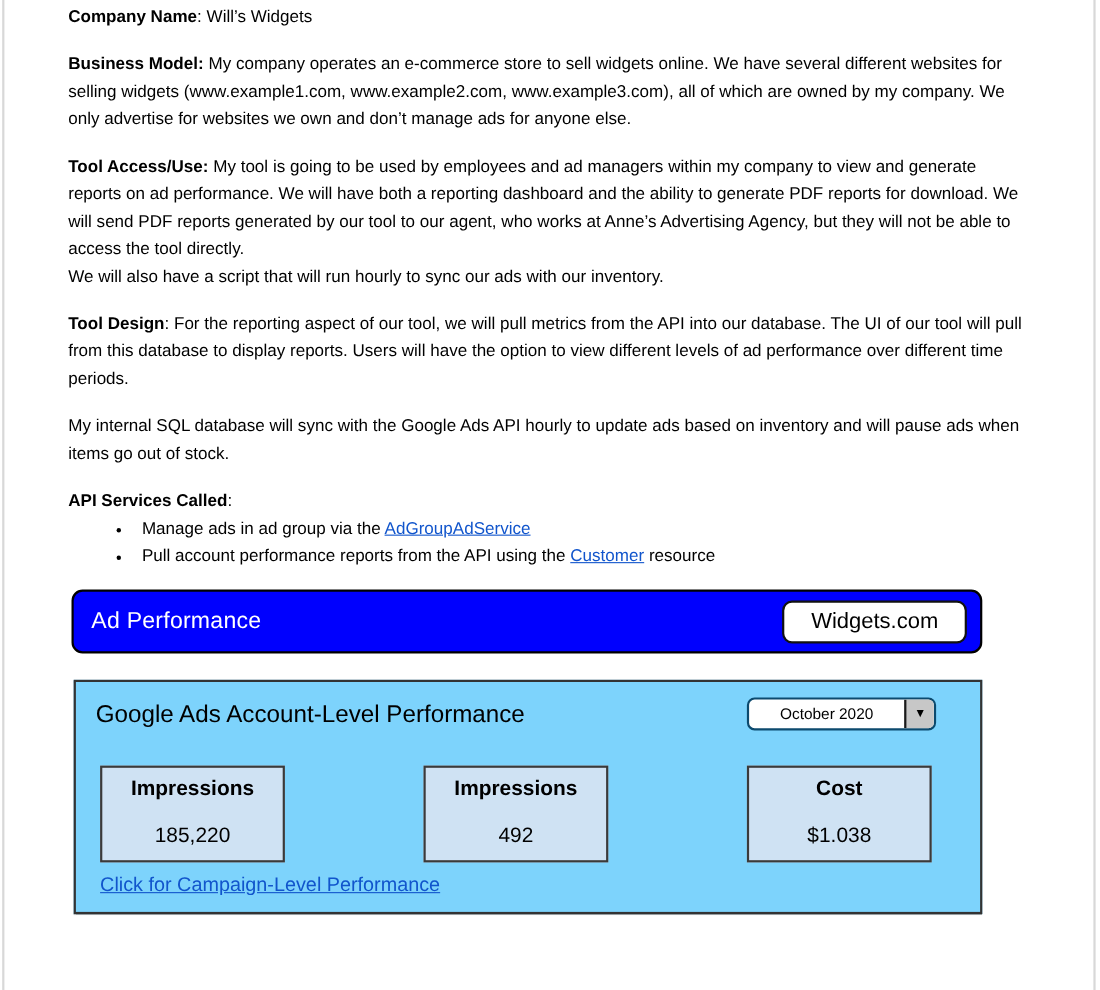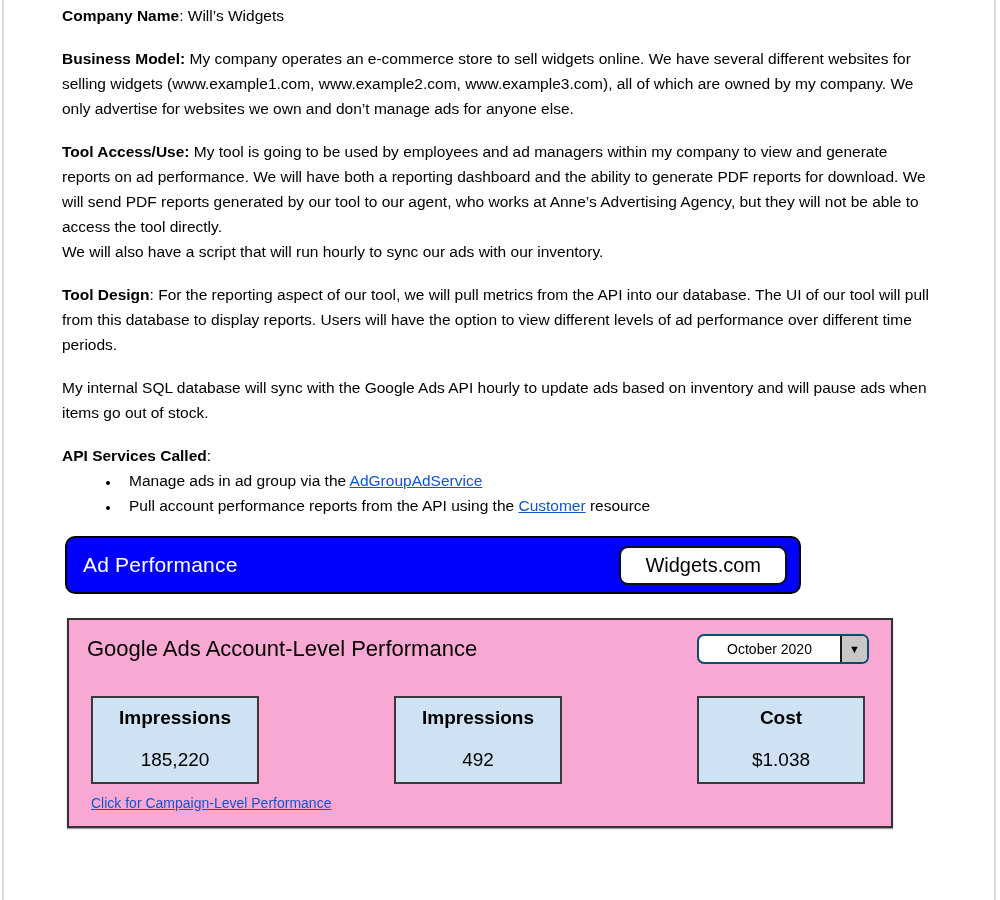--- a/index.html
+++ b/index.html
@@ -22,21 +22,21 @@
   }
   .doc b { font-weight: 700; }
   .doc a { color: #1155CC; text-decoration: underline; cursor: pointer; }
   .doc ul { margin: 0 0 18px 0; padding-left: 58px; }
   .doc li { font-size: 15.5px; line-height: 25px; padding-left: 9px; }
   .doc li::marker { font-size: 12px; }
   .block-line { display: block; }
 
   
   .mock-header {
-    width: 736px;
+    width: 828px;
     height: 58px;
     background: #0000FE;
     border: 2px solid #000;
     border-radius: 10px;
     margin: 0 0 24px 3px;
     display: flex;
     align-items: center;
     justify-content: space-between;
     padding: 0 12px 0 16px;
   }
@@ -52,24 +52,24 @@
     font-family: "Liberation Sans", sans-serif;
     font-size: 20px;
     color: #000;
     padding: 6px 24px;
     cursor: pointer;
   }
 
   
   .mock-panel {
     width: 826px;
-    background: #f9a8d4;
+    background: #7dd3fc;
     border: 2px solid #333;
     margin-left: 5px;
-    padding: 12px 22px 14px 18px;
+    padding: 12px 40px 14px 18px;
     box-shadow: 0 1px 1px rgba(0,0,0,0.35);
   }
   .panel-top {
     display: flex;
     align-items: center;
     justify-content: space-between;
     height: 34px;
   }
   .panel-title { font-size: 22px; color: #000; }
   .dropdown {
@@ -115,21 +115,21 @@
     display: flex;
     flex-direction: column;
     justify-content: space-between;
     text-align: center;
     padding: 9px 4px 11px;
   }
   .metric-label { font-size: 19px; font-weight: 700; }
   .metric-value { font-size: 19px; }
   .panel-link-row { margin-top: 10px; padding-left: 4px; }
   .panel-link {
-    font-size: 14px;
+    font-size: 18px;
     color: #1155CC;
     text-decoration: underline;
     cursor: pointer;
   }
 </style>
 </head>
 <body>
 
 <div class="page">
   <div class="doc">

